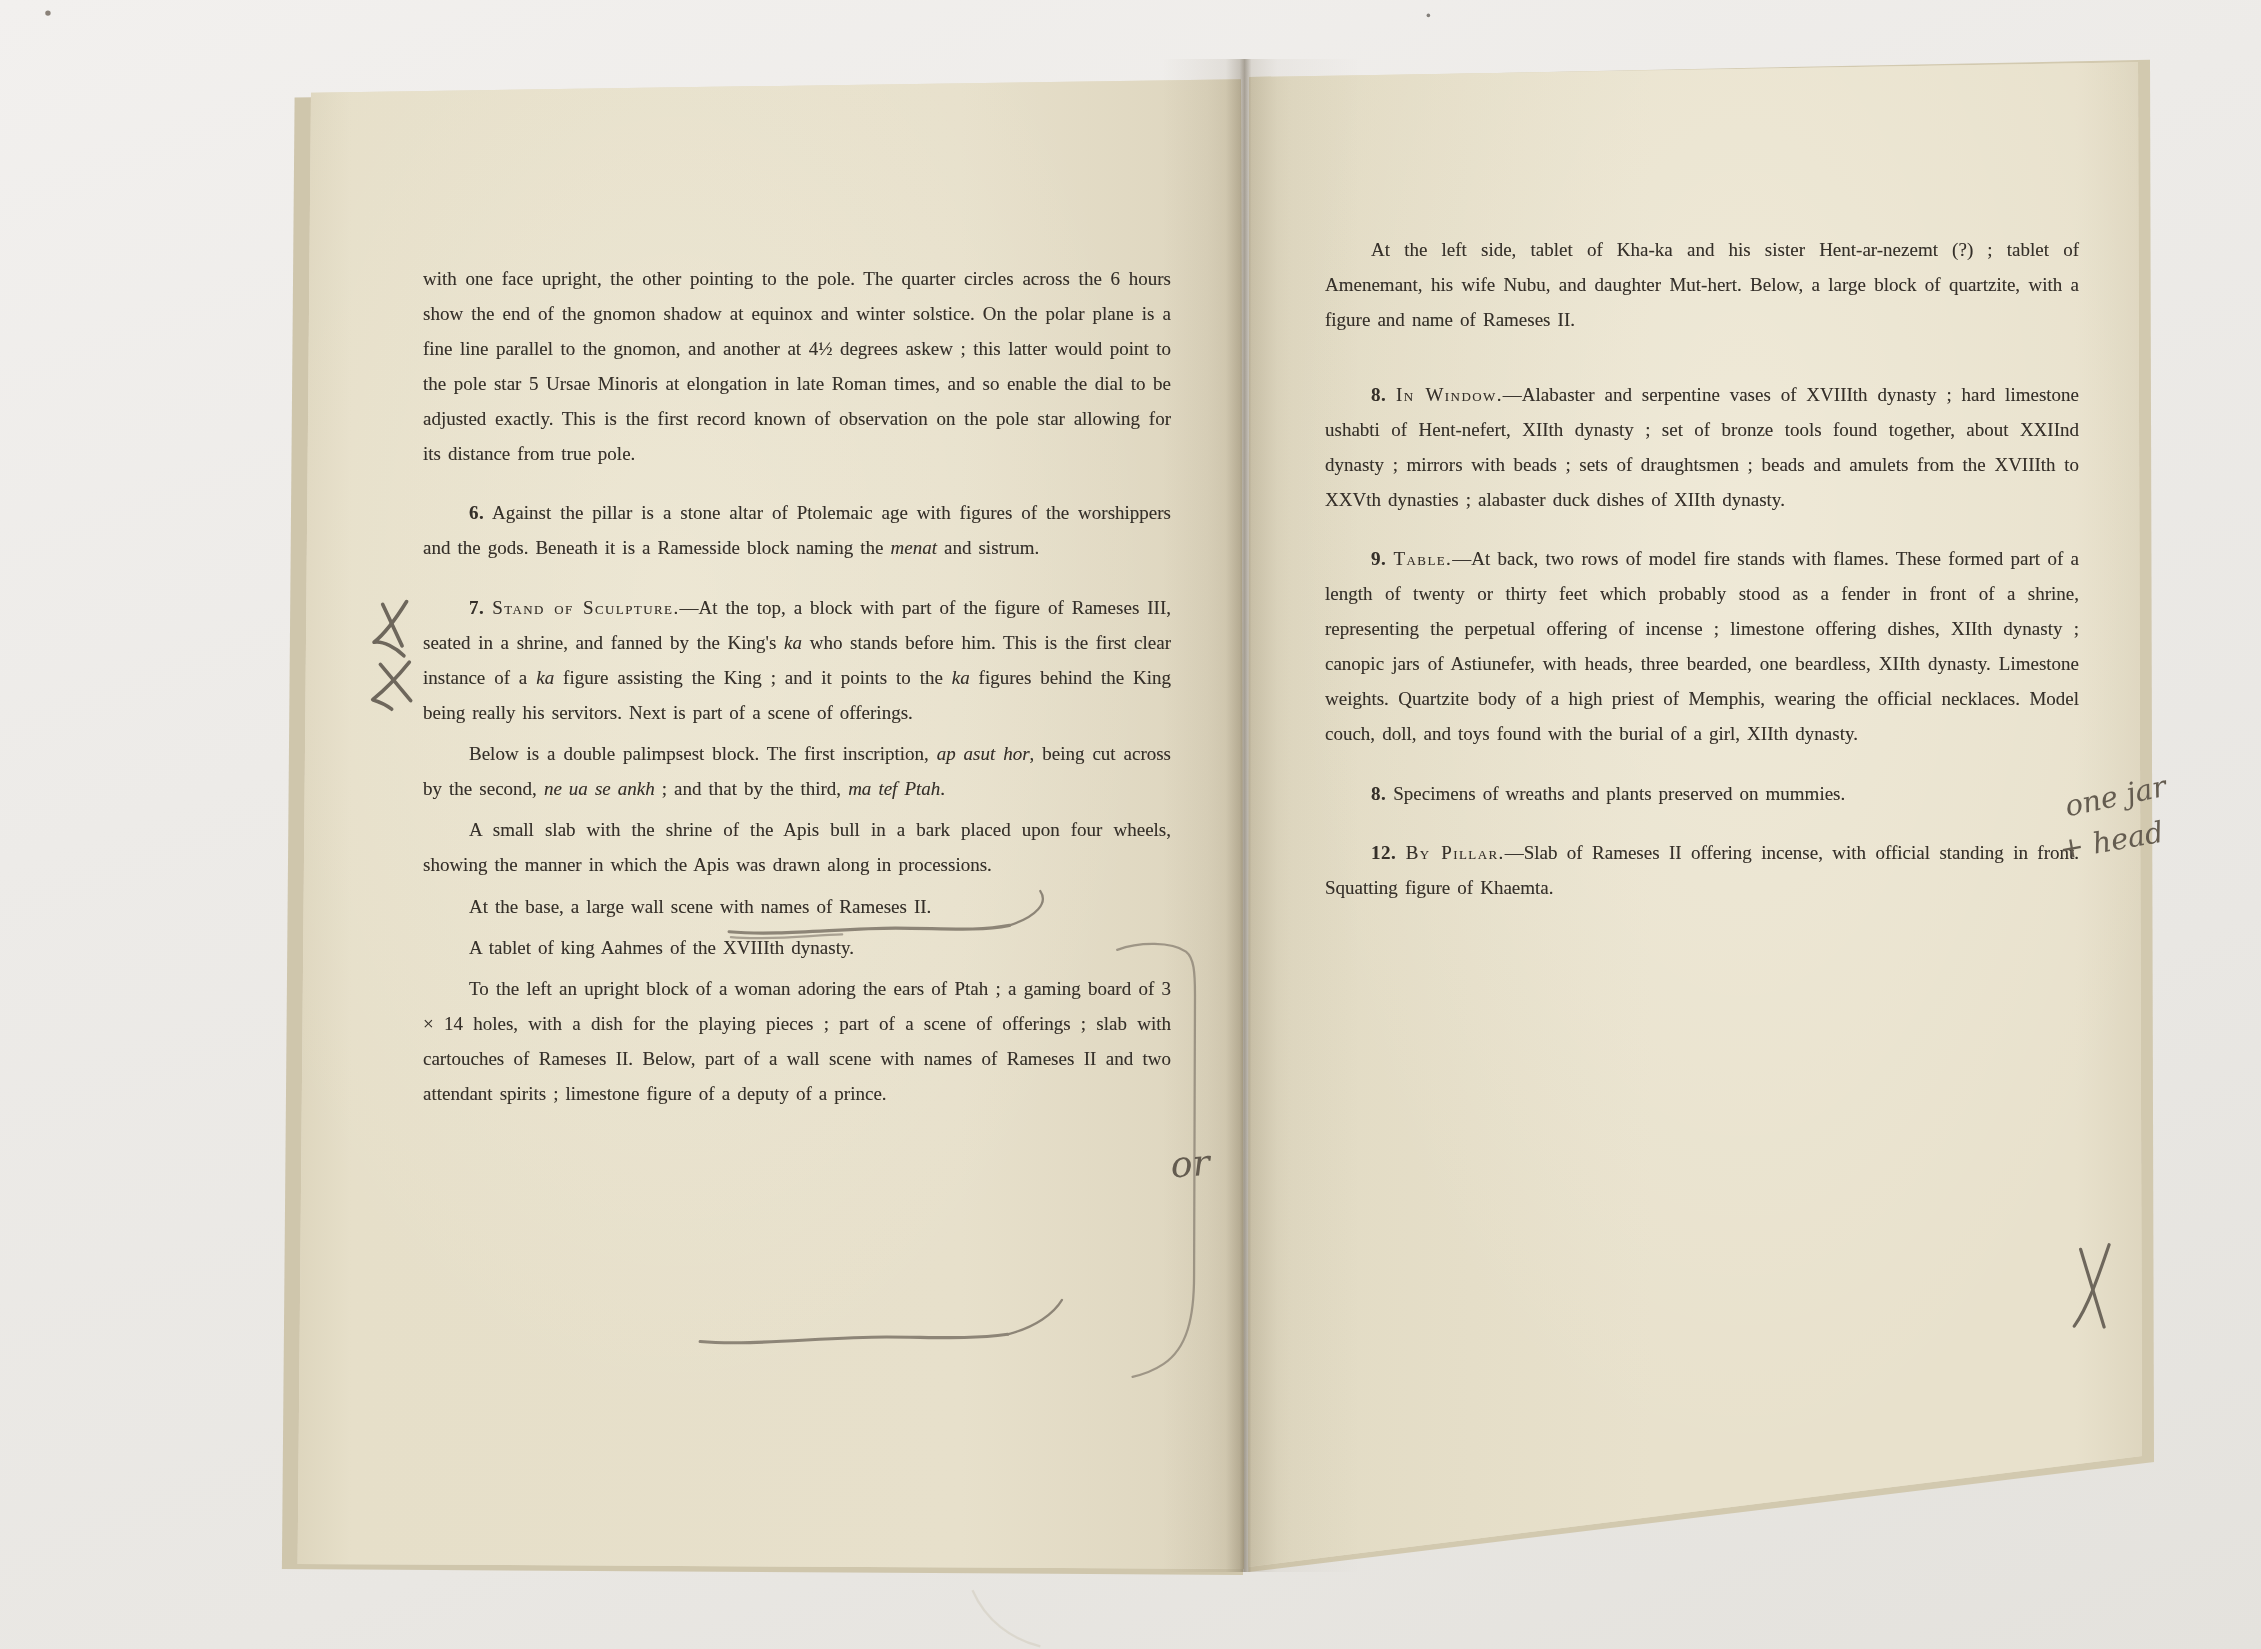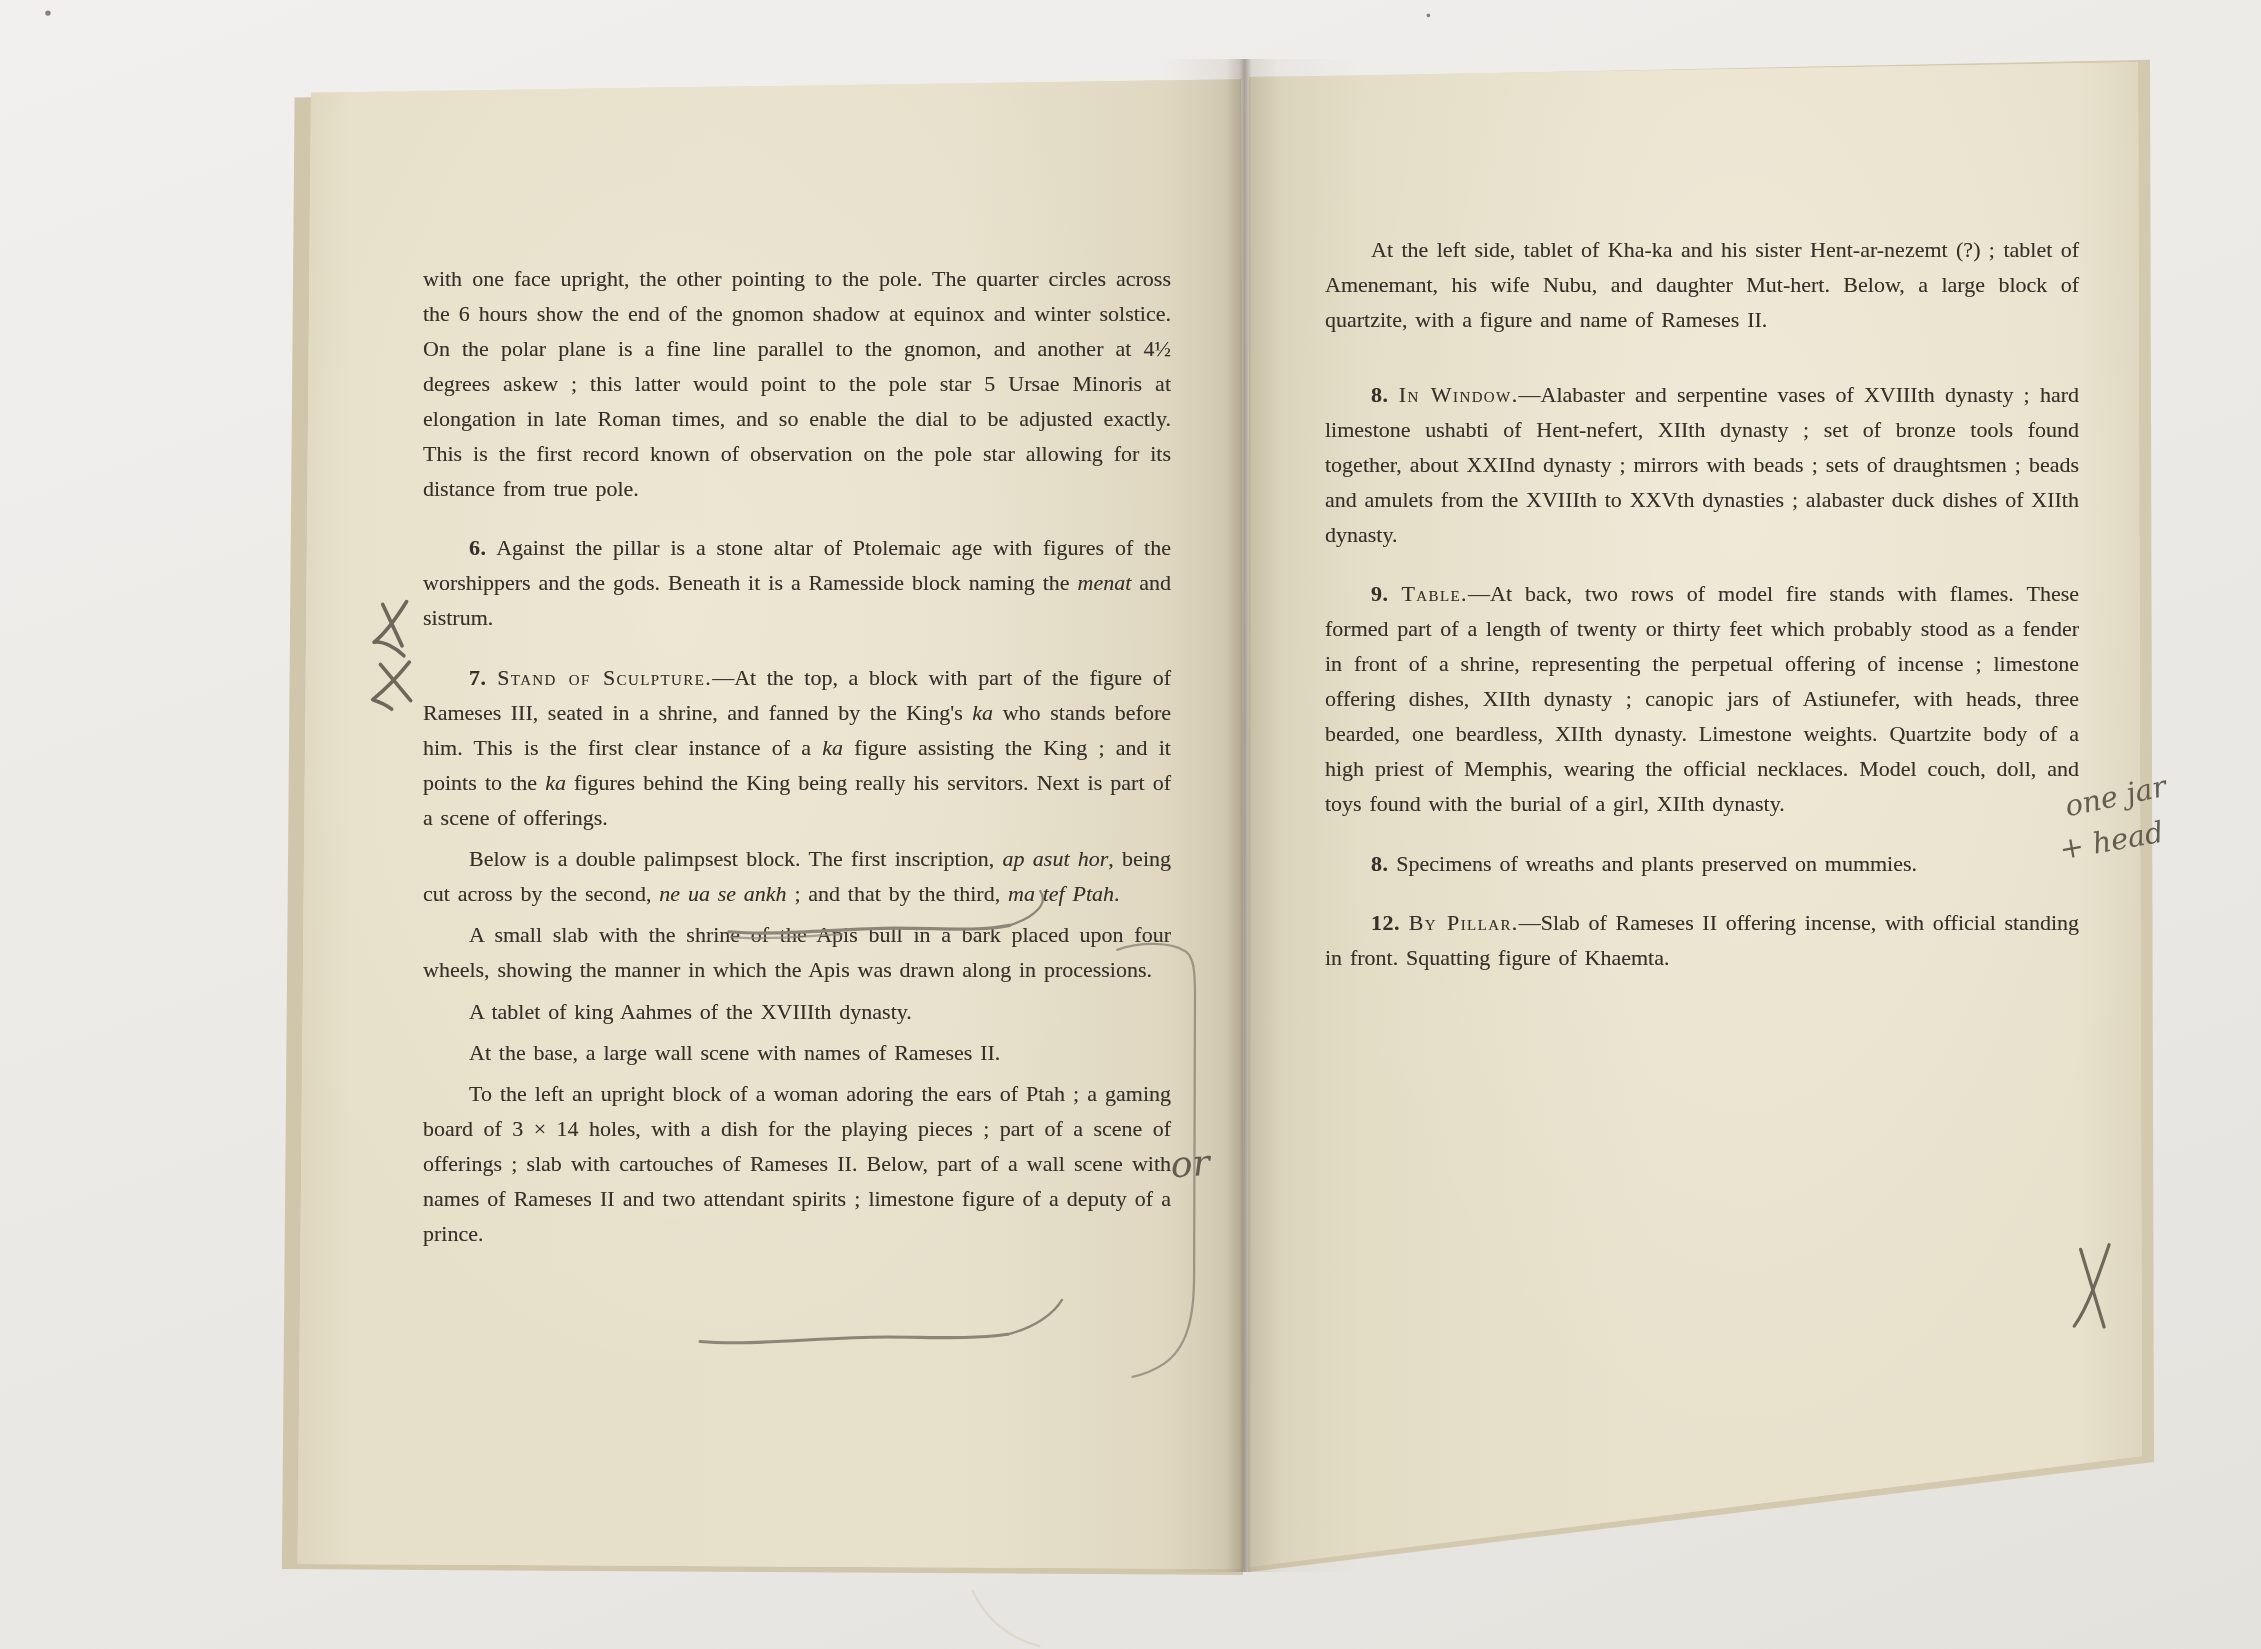--- a/index.html
+++ b/index.html
@@ -53,21 +53,21 @@
     pointer-events:none;
   }
 
   
   .page-number{
     position:absolute;z-index:20;text-align:center;
     font-size:26px;color:#3a342d;letter-spacing:0.9px;
   }
   .text-column{
     position:absolute;z-index:20;
-    font-size:22px;line-height:35px;color:#35302a;
+    font-size:19px;line-height:35px;color:#35302a;
     text-align:justify;word-spacing:2.3px;
     text-shadow:0 0 0.5px rgba(60,50,40,.35);
   }
   .para{margin:0;}
   .type-opening{margin-top:0;}
   .type-plain{margin-top:6.3px;}
   .type-numbered{margin-top:24.4px;}
   .gap-lg{margin-top:40px !important;}
   .indent{text-indent:46px;}
   .seg-b{font-weight:700;letter-spacing:0.5px;}
@@ -90,22 +90,22 @@
   <div class="sheet" id="left-page"></div>
   <div class="sheet" id="right-page"></div>
   <div class="sheet" id="gutter-shadow"></div>
 
   <div class="text-column" style="left:423px;top:261px;width:748px;">
       <p class="para type-opening"><span>with one face upright, the other pointing to the pole.  The quarter circles across the 6 hours show the end of the gnomon shadow at equinox and winter solstice.  On the polar plane is a fine line parallel to the gnomon, and another at 4½ degrees askew ; this latter would point to the pole star 5 Ursae Minoris at elongation in late Roman times, and so enable the dial to be adjusted exactly.  This is the first record known of observation on the pole star allowing for its distance from true pole.</span></p>
       <p class="para type-numbered indent"><span class="seg-b">6.</span><span>  Against the pillar is a stone altar of Ptolemaic age with figures of the worshippers and the gods.  Beneath it is a Ramesside block naming the </span><span class="seg-i">menat</span><span> and sistrum.</span></p>
       <p class="para type-numbered indent"><span class="seg-b">7.</span><span>  </span><span class="seg-sc">Stand of Sculpture.</span><span>—At the top, a block with part of the figure of Rameses III, seated in a shrine, and fanned by the King's </span><span class="seg-i">ka</span><span> who stands before him.  This is the first clear instance of a </span><span class="seg-i">ka</span><span> figure assisting the King ; and it points to the </span><span class="seg-i">ka</span><span> figures behind the King being really his servitors.  Next is part of a scene of offerings.</span></p>
       <p class="para type-plain indent"><span>Below is a double palimpsest block.  The first inscription, </span><span class="seg-i">ap asut hor</span><span>, being cut across by the second, </span><span class="seg-i">ne ua se ankh</span><span> ; and that by the third, </span><span class="seg-i">ma tef Ptah</span><span>.</span></p>
       <p class="para type-plain indent"><span>A small slab with the shrine of the Apis bull in a bark placed upon four wheels, showing the manner in which the Apis was drawn along in processions.</span></p>
+      <p class="para type-plain indent"><span>At the base, a large wall scene with names of Rameses II.</span></p>
       <p class="para type-plain indent"><span>A tablet of king Aahmes of the XVIIIth dynasty.</span></p>
-      <p class="para type-plain indent"><span>At the base, a large wall scene with names of Rameses II.</span></p>
       <p class="para type-plain indent"><span>To the left an upright block of a woman adoring the ears of Ptah ; a gaming board of 3 × 14 holes, with a dish for the playing pieces ; part of a scene of offerings ; slab with cartouches of Rameses II.  Below, part of a wall scene with names of Rameses II and two attendant spirits ; limestone figure of a deputy of a prince.</span></p>
     </div>
 
   <div class="text-column" style="left:1325px;top:232px;width:754px;">
       <p class="para type-opening indent"><span>At the left side, tablet of Kha-ka and his sister Hent-ar-nezemt (?) ; tablet of Amenemant, his wife Nubu, and daughter Mut-hert.  Below, a large block of quartzite, with a figure and name of Rameses II.</span></p>
       <p class="para type-numbered indent gap-lg"><span class="seg-b">8.</span><span>  </span><span class="seg-sc">In Window.</span><span>—Alabaster and serpentine vases of XVIIIth dynasty ; hard limestone ushabti of Hent-nefert, XIIth dynasty ; set of bronze tools found together, about XXIInd dynasty ; mirrors with beads ; sets of draughtsmen ; beads and amulets from the XVIIIth to XXVth dynasties ; alabaster duck dishes of XIIth dynasty.</span></p>
       <p class="para type-numbered indent"><span class="seg-b">9.</span><span>  </span><span class="seg-sc">Table.</span><span>—At back, two rows of model fire stands with flames.  These formed part of a length of twenty or thirty feet which probably stood as a fender in front of a shrine, representing the perpetual offering of incense ; limestone offering dishes, XIIth dynasty ; canopic jars of Astiunefer, with heads, three bearded, one beardless, XIIth dynasty.  Limestone weights.  Quartzite body of a high priest of Memphis, wearing the official necklaces.  Model couch, doll, and toys found with the burial of a girl, XIIth dynasty.</span></p>
       <p class="para type-numbered indent"><span class="seg-b">8.</span><span>  Specimens of wreaths and plants preserved on mummies.</span></p>
       <p class="para type-numbered indent"><span class="seg-b">12.</span><span>  </span><span class="seg-sc">By Pillar.</span><span>—Slab of Rameses II offering incense, with official standing in front.  Squatting figure of Khaemta.</span></p>
     </div>

